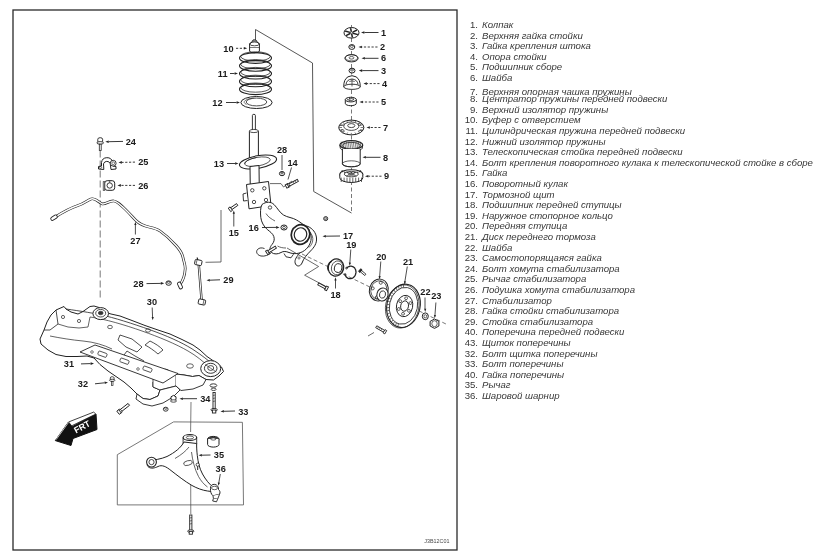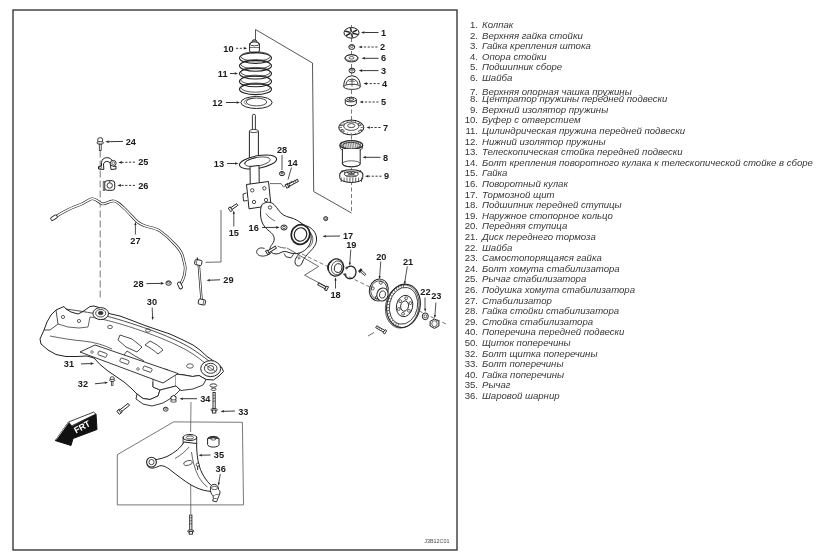--- a/index.html
+++ b/index.html
@@ -785,18 +785,18 @@
 <div class="row" style="top:232.0px"><span class="n">21.</span><span class="t">Диск переднего тормоза</span></div>
 <div class="row" style="top:242.6px"><span class="n">22.</span><span class="t">Шайба</span></div>
 <div class="row" style="top:253.2px"><span class="n">23.</span><span class="t">Самостопорящаяся гайка</span></div>
 <div class="row" style="top:263.8px"><span class="n">24.</span><span class="t">Болт хомута стабилизатора</span></div>
 <div class="row" style="top:274.4px"><span class="n">25.</span><span class="t">Рычаг стабилизатора</span></div>
 <div class="row" style="top:285.0px"><span class="n">26.</span><span class="t">Подушка хомута стабилизатора</span></div>
 <div class="row" style="top:295.6px"><span class="n">27.</span><span class="t">Стабилизатор</span></div>
 <div class="row" style="top:306.2px"><span class="n">28.</span><span class="t">Гайка стойки стабилизатора</span></div>
 <div class="row" style="top:316.8px"><span class="n">29.</span><span class="t">Стойка стабилизатора</span></div>
 <div class="row" style="top:327.4px"><span class="n">40.</span><span class="t">Поперечина передней подвески</span></div>
-<div class="row" style="top:338.0px"><span class="n">50.</span><span class="t">Щиток поперечины</span></div>
+<div class="row" style="top:338.0px"><span class="n">43.</span><span class="t">Щиток поперечины</span></div>
 <div class="row" style="top:348.6px"><span class="n">32.</span><span class="t">Болт щитка поперечины</span></div>
 <div class="row" style="top:359.2px"><span class="n">33.</span><span class="t">Болт поперечины</span></div>
 <div class="row" style="top:369.8px"><span class="n">40.</span><span class="t">Гайка поперечины</span></div>
 <div class="row" style="top:380.4px"><span class="n">35.</span><span class="t">Рычаг</span></div>
 <div class="row" style="top:391.0px"><span class="n">36.</span><span class="t">Шаровой шарнир</span></div>
 </div>
 </body></html>

